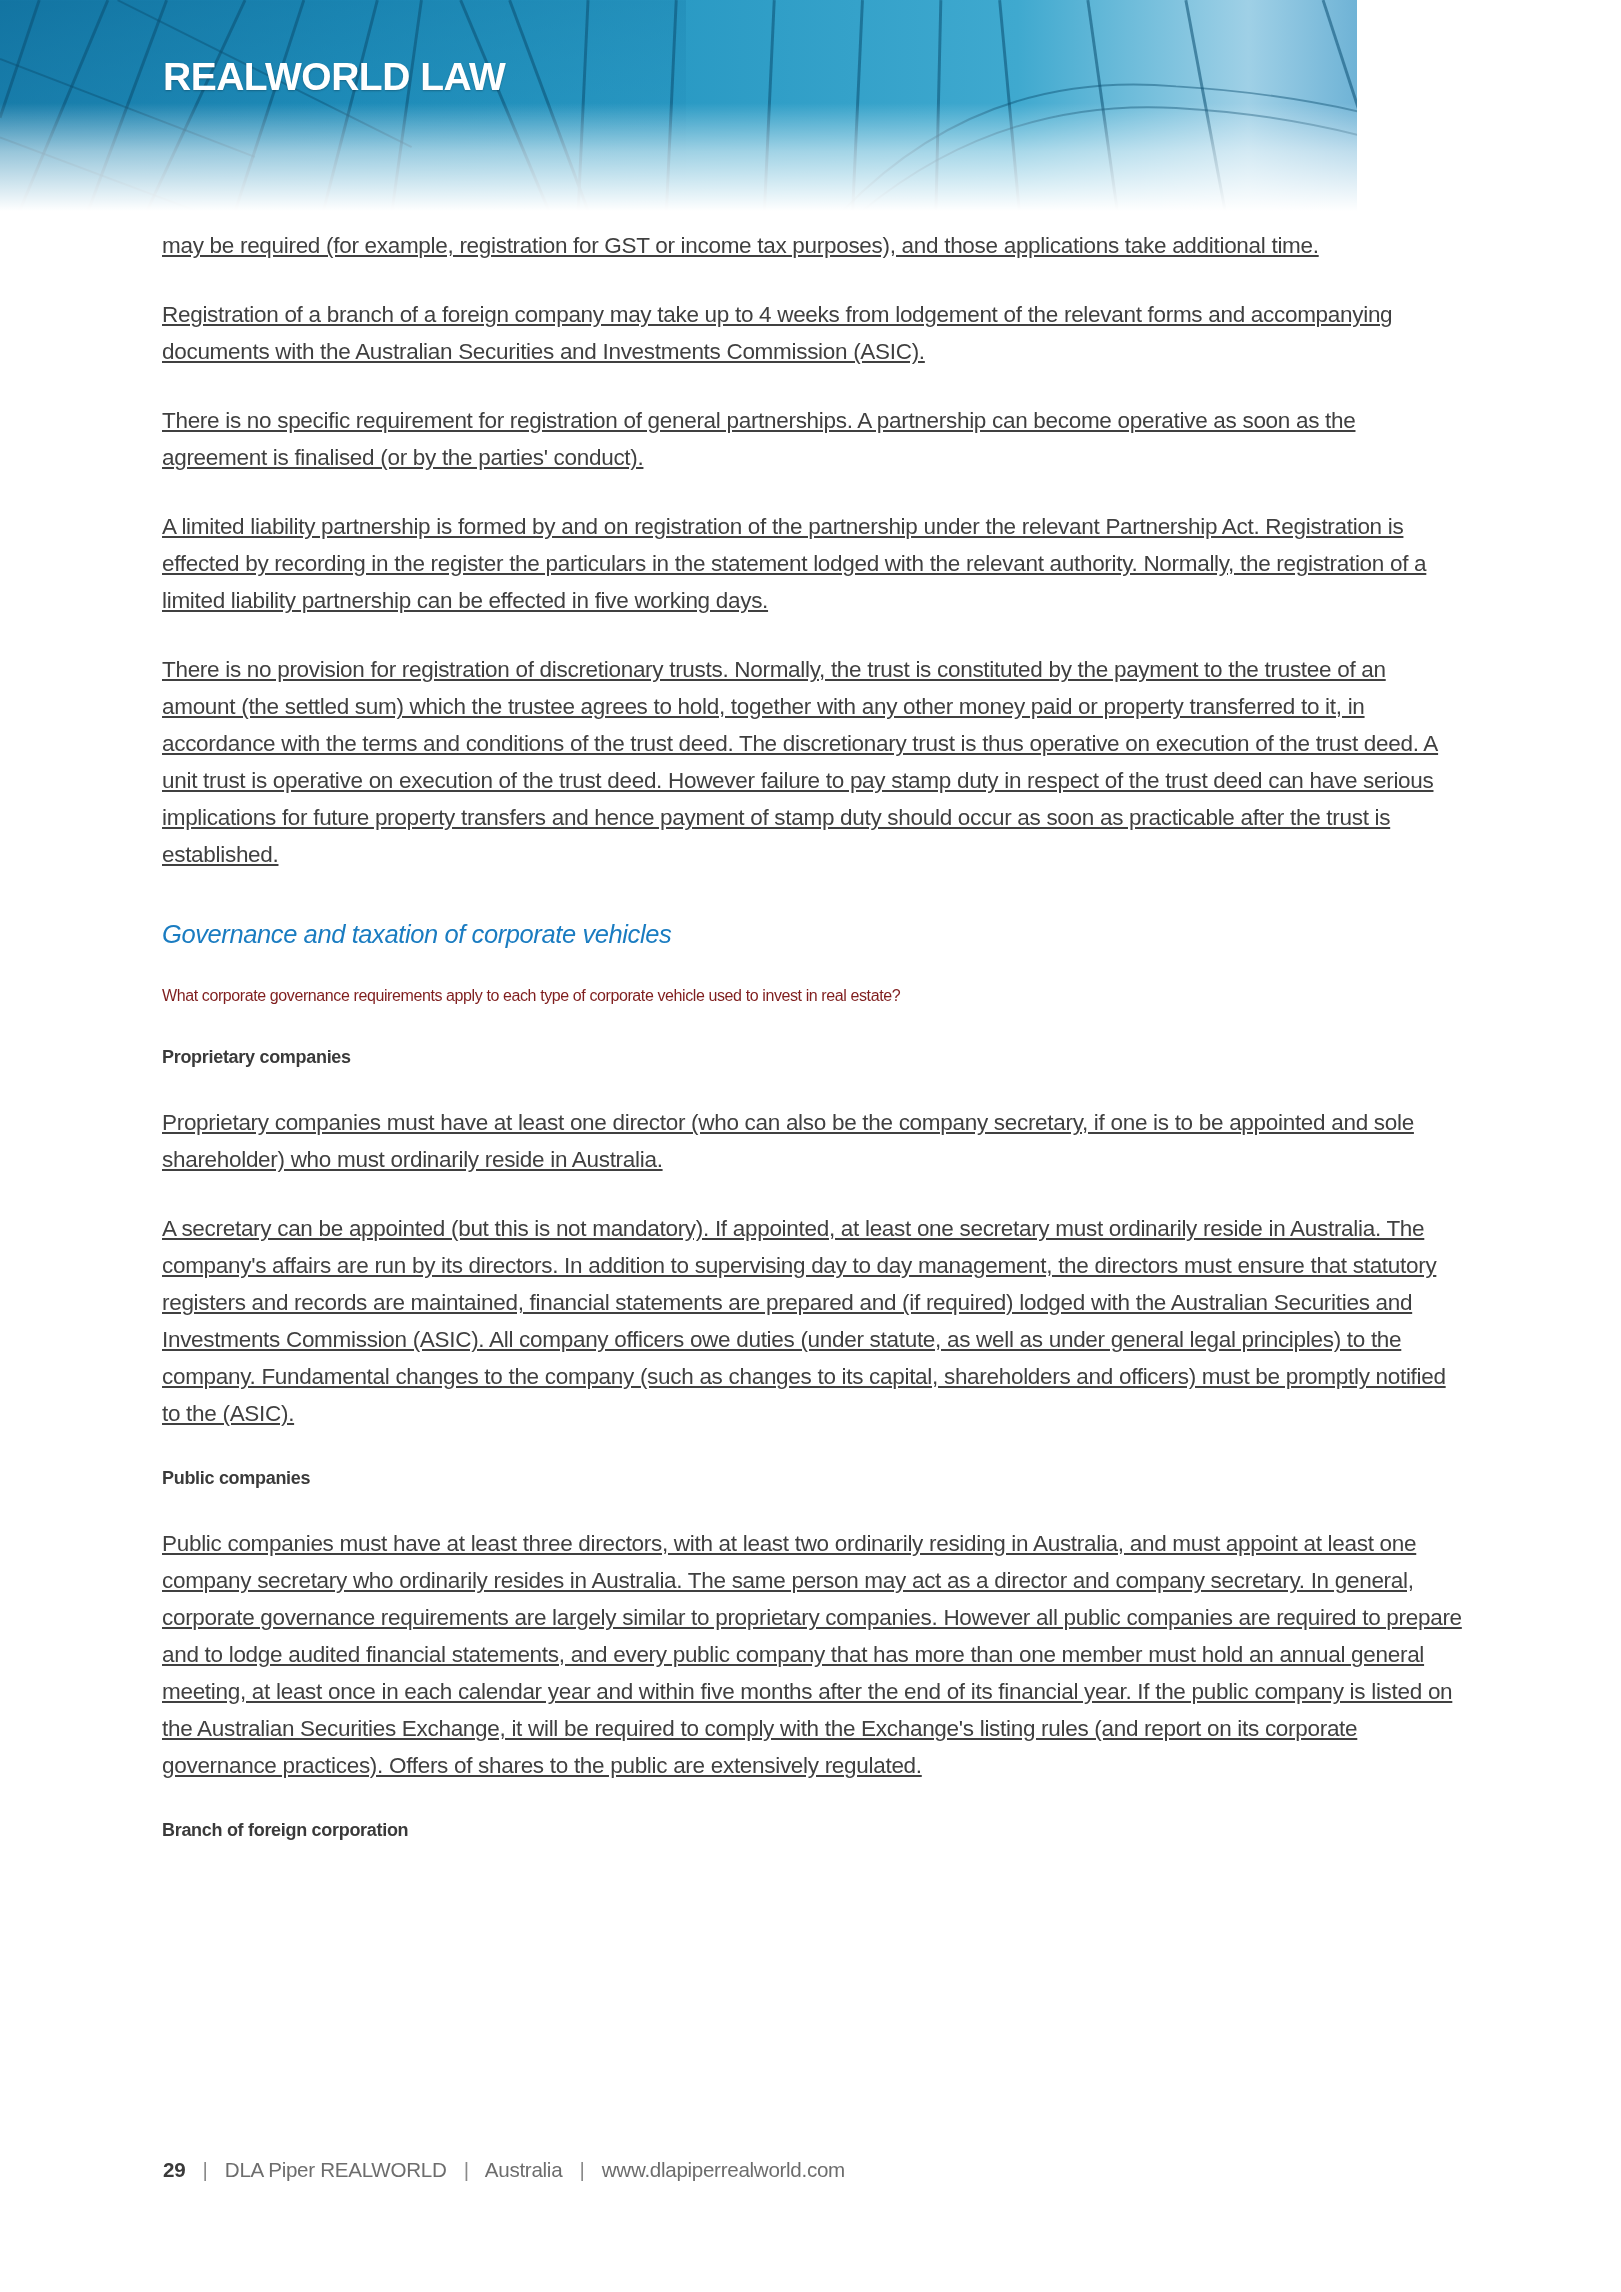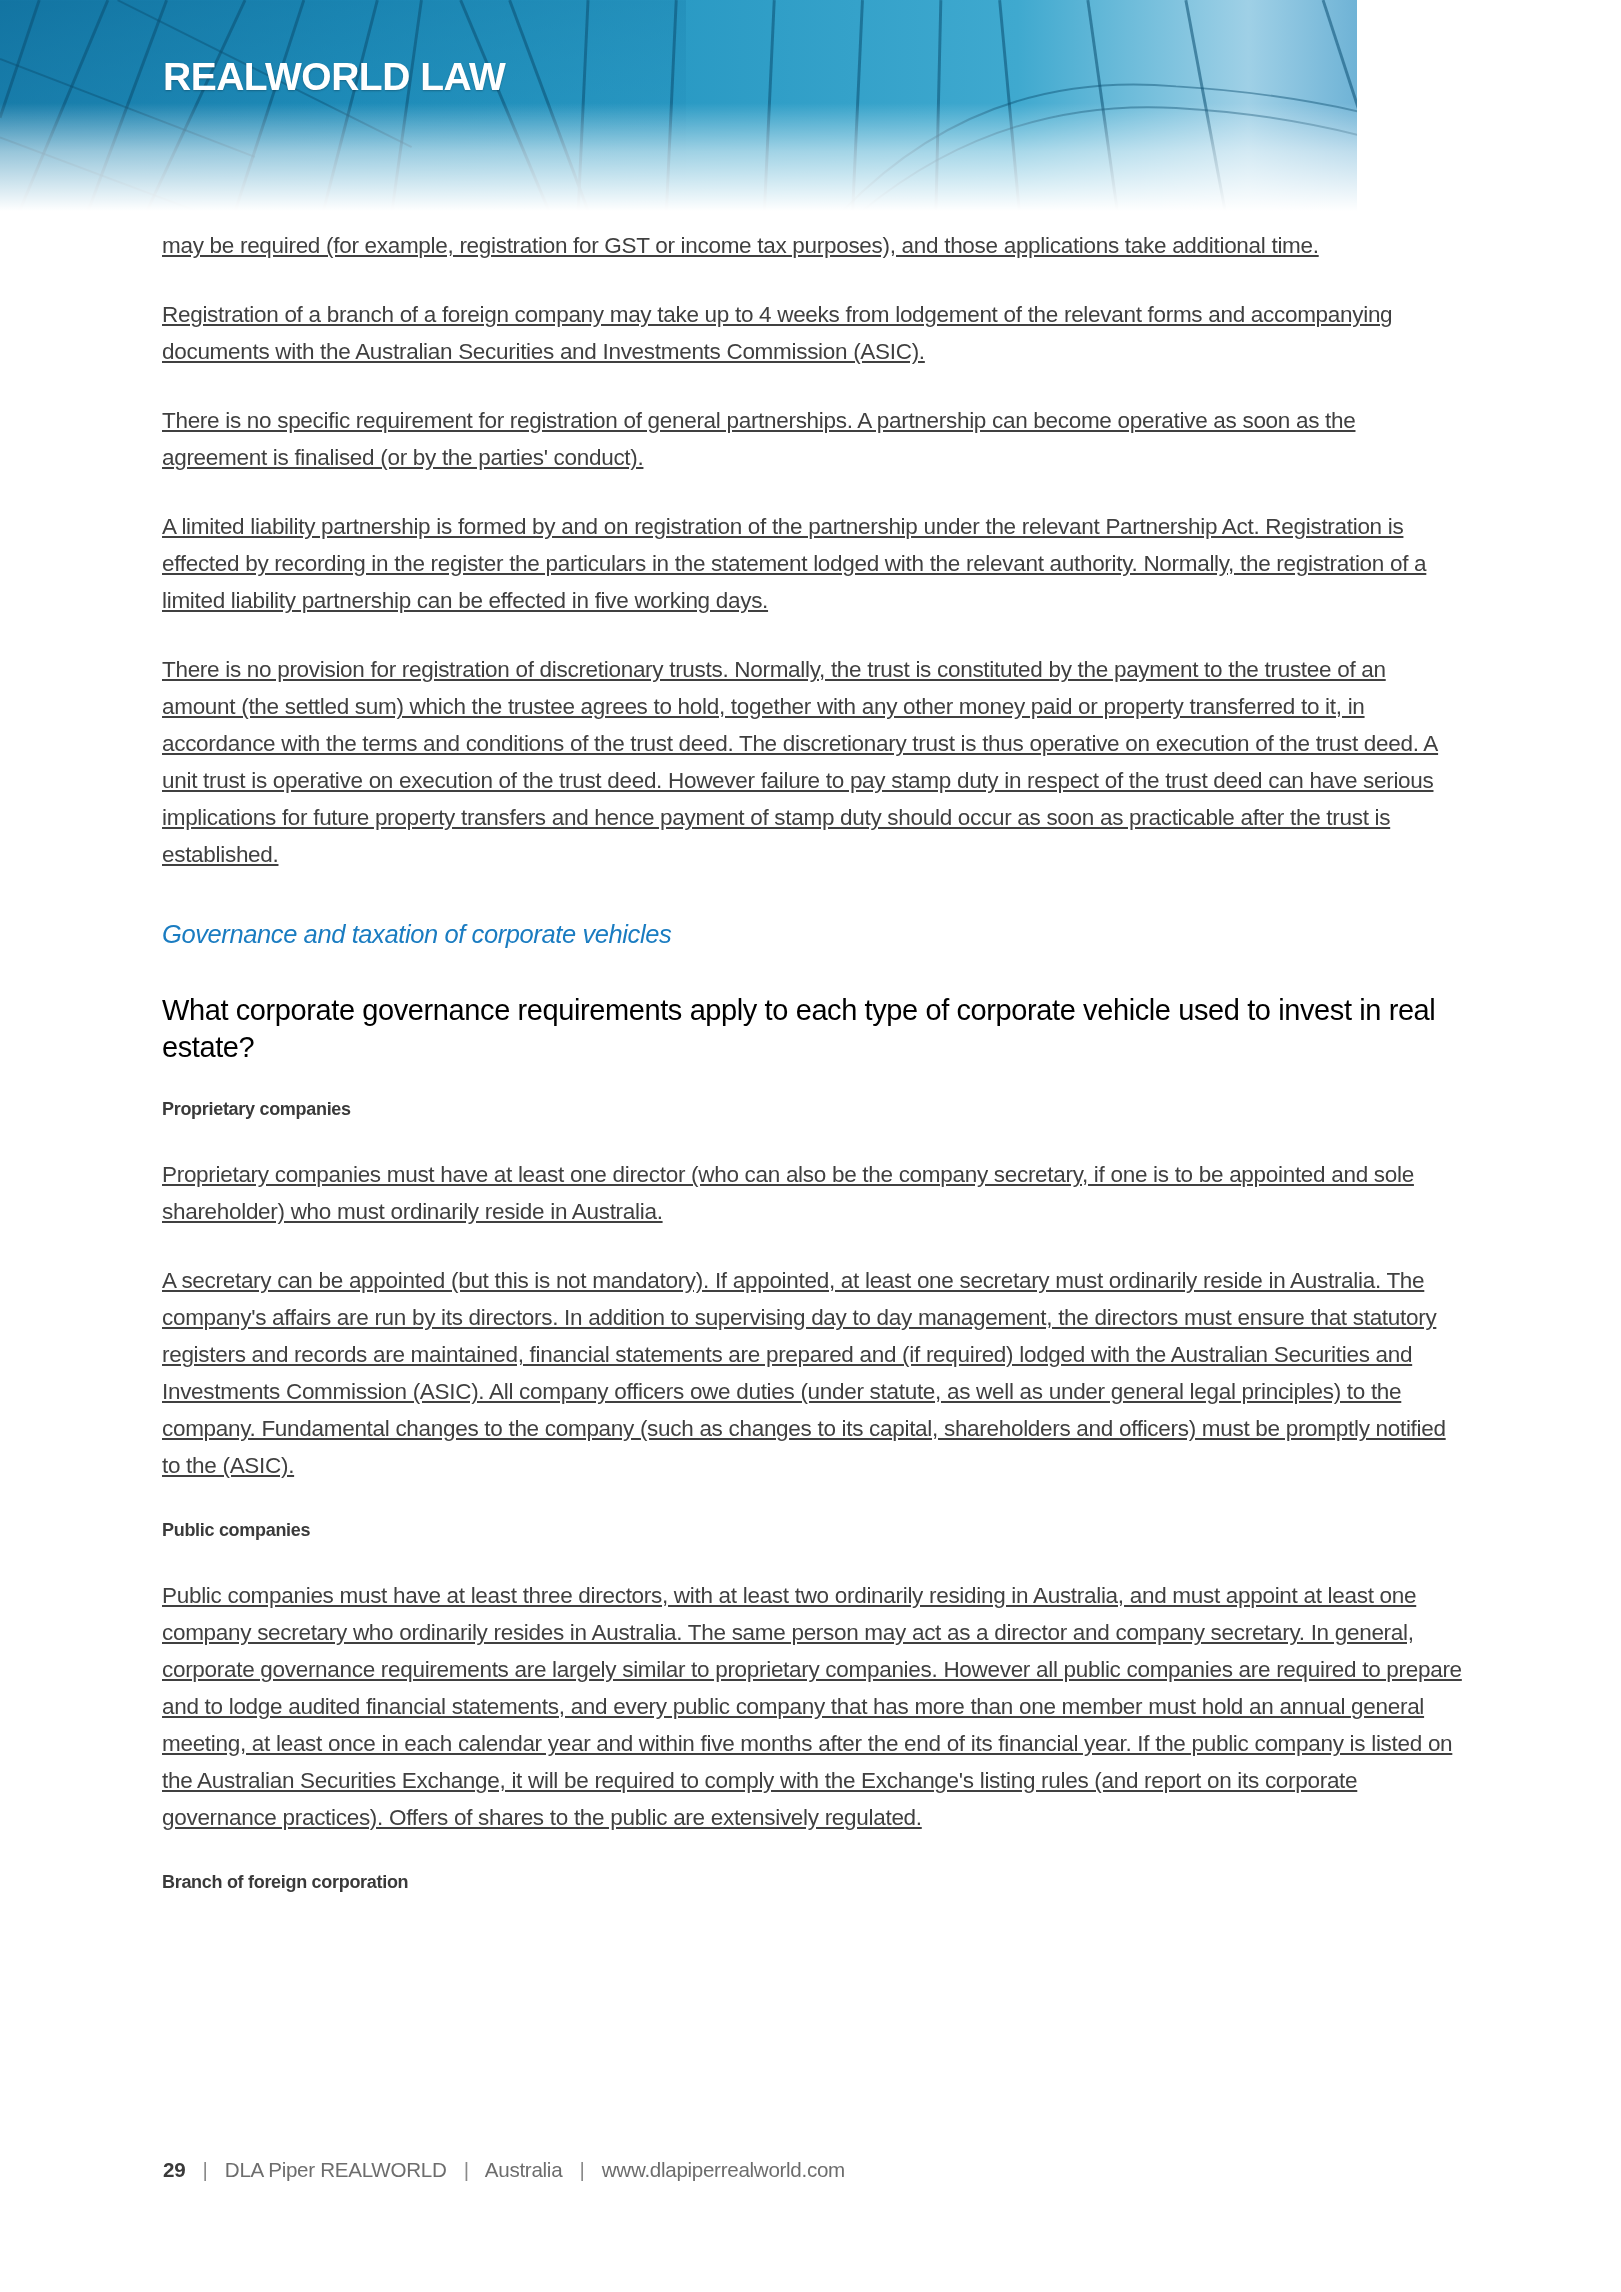--- a/index.html
+++ b/index.html
@@ -42,32 +42,32 @@
     }
     p.body {
       margin: 0 16px 32px 0;
       font-size: 22.5px;
       line-height: 37px;
       color: #404040;
       letter-spacing: -0.3px;
       text-decoration: underline;
     }
     .section-title {
-      margin: 45px 0 41px 0;
+      margin: 45px 0 26px 0;
       font-size: 25.5px;
       line-height: 33px;
       font-style: italic;
       color: #1a7cc1;
       letter-spacing: -0.4px;
     }
     .question {
       margin: 16px 0 29px 0;
-      font-size: 29px;
+      font-size: 16px;
       line-height: 37px;
-      color: #000000;
+      color: #7f1d1d;
       letter-spacing: -0.4px;
     }
     .subhead {
       margin: 0 0 32px 0;
       font-size: 18px;
       line-height: 29px;
       font-weight: bold;
       color: #3a3a3a;
       letter-spacing: -0.3px;
     }

